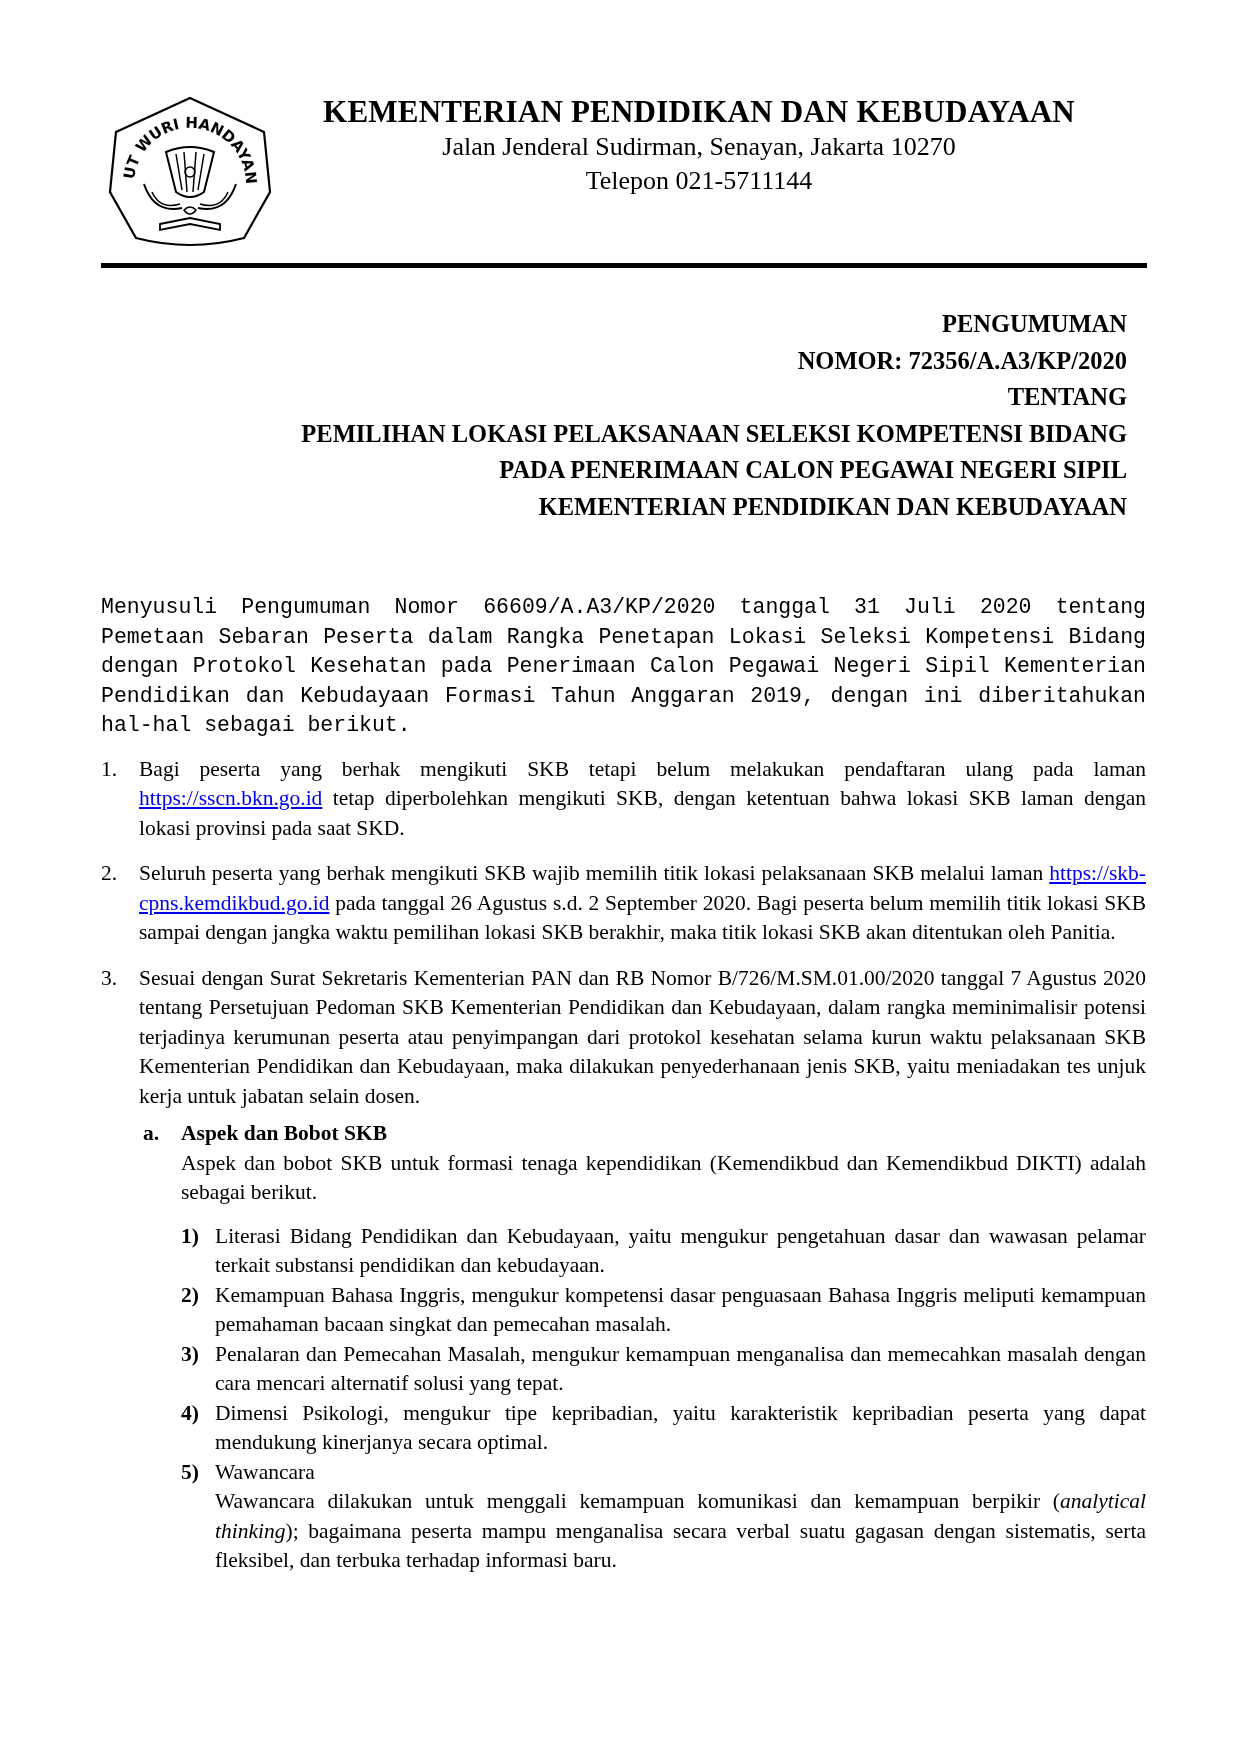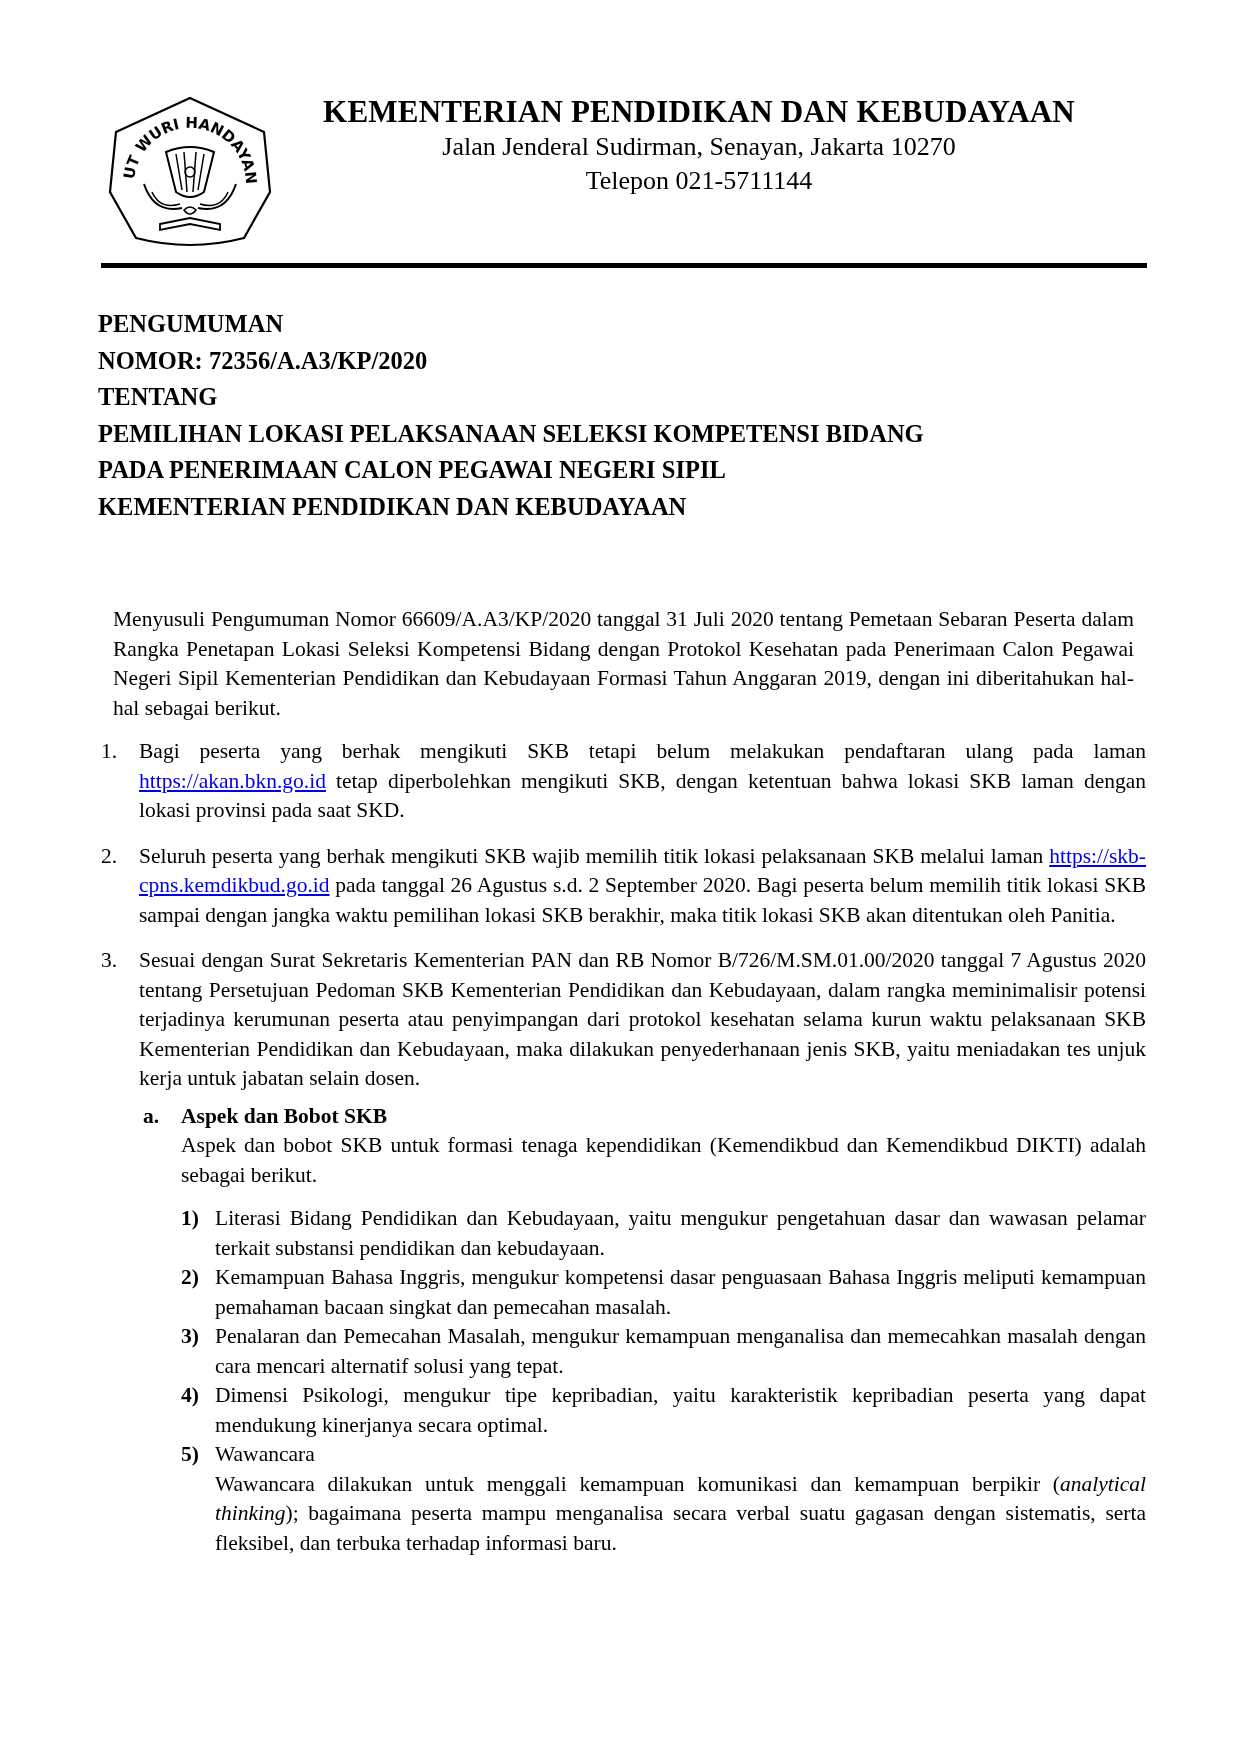--- a/index.html
+++ b/index.html
@@ -17,29 +17,29 @@
   .org-name {
     font-weight: bold; font-size: 31px; line-height: 36px; letter-spacing: 0.2px;
     white-space: nowrap;
   }
   .lh-line { font-size: 26px; line-height: 34px; white-space: nowrap; text-align: center; }
   .lh-link { text-decoration: underline; color: #000; }
   .rule {
     position: absolute; left: 101px; top: 263px; width: 1046px; height: 5px; background: #000;
   }
   .title-block {
-    position: absolute; left: 98px; top: 306px; width: 1021px; text-align: left;
+    position: absolute; left: 106px; top: 306px; width: 1021px; text-align: right;
     font-weight: bold; font-size: 24.5px; line-height: 36.5px;
   }
   .title-block div { white-space: nowrap; }
   .content {
     position: absolute; left: 101px; top: 593px; width: 1045px;
     font-size: 21.5px; line-height: 29.5px; text-align: justify;
   }
-  .content p { margin: 12px; }
+  .content p { margin: 0; font-family: Liberation Mono, monospace; }
   a.link { color: #0000ee; text-decoration: underline; }
   .num-list { margin: 14px 0 0 0; padding: 0; list-style: none; }
   .num-item { position: relative; padding-left: 38px; margin-bottom: 16px; }
   .num-item .marker { position: absolute; left: 0; top: 0; }
   .sub-section { position: relative; padding-left: 80px; margin-top: 0px; }
   .sub-section .marker { position: absolute; left: 42px; top: 0; font-weight: bold; }
   .sub-heading { font-weight: bold; }
   .aspect-list { margin-top: 14px; }
   .aspect-item { position: relative; padding-left: 34px; }
   .aspect-item .marker { position: absolute; left: 0; top: 0; }
@@ -91,21 +91,21 @@
   <div>PADA PENERIMAAN CALON PEGAWAI NEGERI SIPIL</div>
   <div>KEMENTERIAN PENDIDIKAN DAN KEBUDAYAAN</div>
 </div>
 
 <div class="content">
   <p>Menyusuli Pengumuman Nomor 66609/A.A3/KP/2020 tanggal 31 Juli 2020 tentang Pemetaan Sebaran Peserta dalam Rangka Penetapan Lokasi Seleksi Kompetensi Bidang dengan Protokol Kesehatan pada Penerimaan Calon Pegawai Negeri Sipil Kementerian Pendidikan dan Kebudayaan Formasi Tahun Anggaran 2019, dengan ini diberitahukan hal-hal sebagai berikut.</p>
 
   <div class="num-list">
     <div class="num-item">
       <span class="marker">1.</span>
-      <span>Bagi peserta yang berhak mengikuti SKB tetapi belum melakukan pendaftaran ulang pada laman </span><a class="link">https://akan.bkn.go.id</a><span> tetap diperbolehkan mengikuti SKB, dengan ketentuan bahwa lokasi SKB laman dengan lokasi provinsi pada saat SKD.</span>
+      <span>Bagi peserta yang berhak mengikuti SKB tetapi belum melakukan pendaftaran ulang pada laman </span><a class="link">https://sscn.bkn.go.id</a><span> tetap diperbolehkan mengikuti SKB, dengan ketentuan bahwa lokasi SKB laman dengan lokasi provinsi pada saat SKD.</span>
     </div>
     <div class="num-item">
       <span class="marker">2.</span>
       <span>Seluruh peserta yang berhak mengikuti SKB wajib memilih titik lokasi pelaksanaan SKB melalui laman </span><a class="link">https://skb-cpns.kemdikbud.go.id</a><span> pada tanggal 26 Agustus s.d. 2 September 2020. Bagi peserta belum memilih titik lokasi SKB sampai dengan jangka waktu pemilihan lokasi SKB berakhir, maka titik lokasi SKB akan ditentukan oleh Panitia.</span>
     </div>
     <div class="num-item" style="margin-bottom:8px;">
       <span class="marker">3.</span>
       <span>Sesuai dengan Surat Sekretaris Kementerian PAN dan RB Nomor B/726/M.SM.01.00/2020 tanggal 7 Agustus 2020 tentang Persetujuan Pedoman SKB Kementerian Pendidikan dan Kebudayaan, dalam rangka meminimalisir potensi terjadinya kerumunan peserta atau penyimpangan dari protokol kesehatan selama kurun waktu pelaksanaan SKB Kementerian Pendidikan dan Kebudayaan, maka dilakukan penyederhanaan jenis SKB, yaitu meniadakan tes unjuk kerja untuk jabatan selain dosen.</span>
     </div>
   </div>

